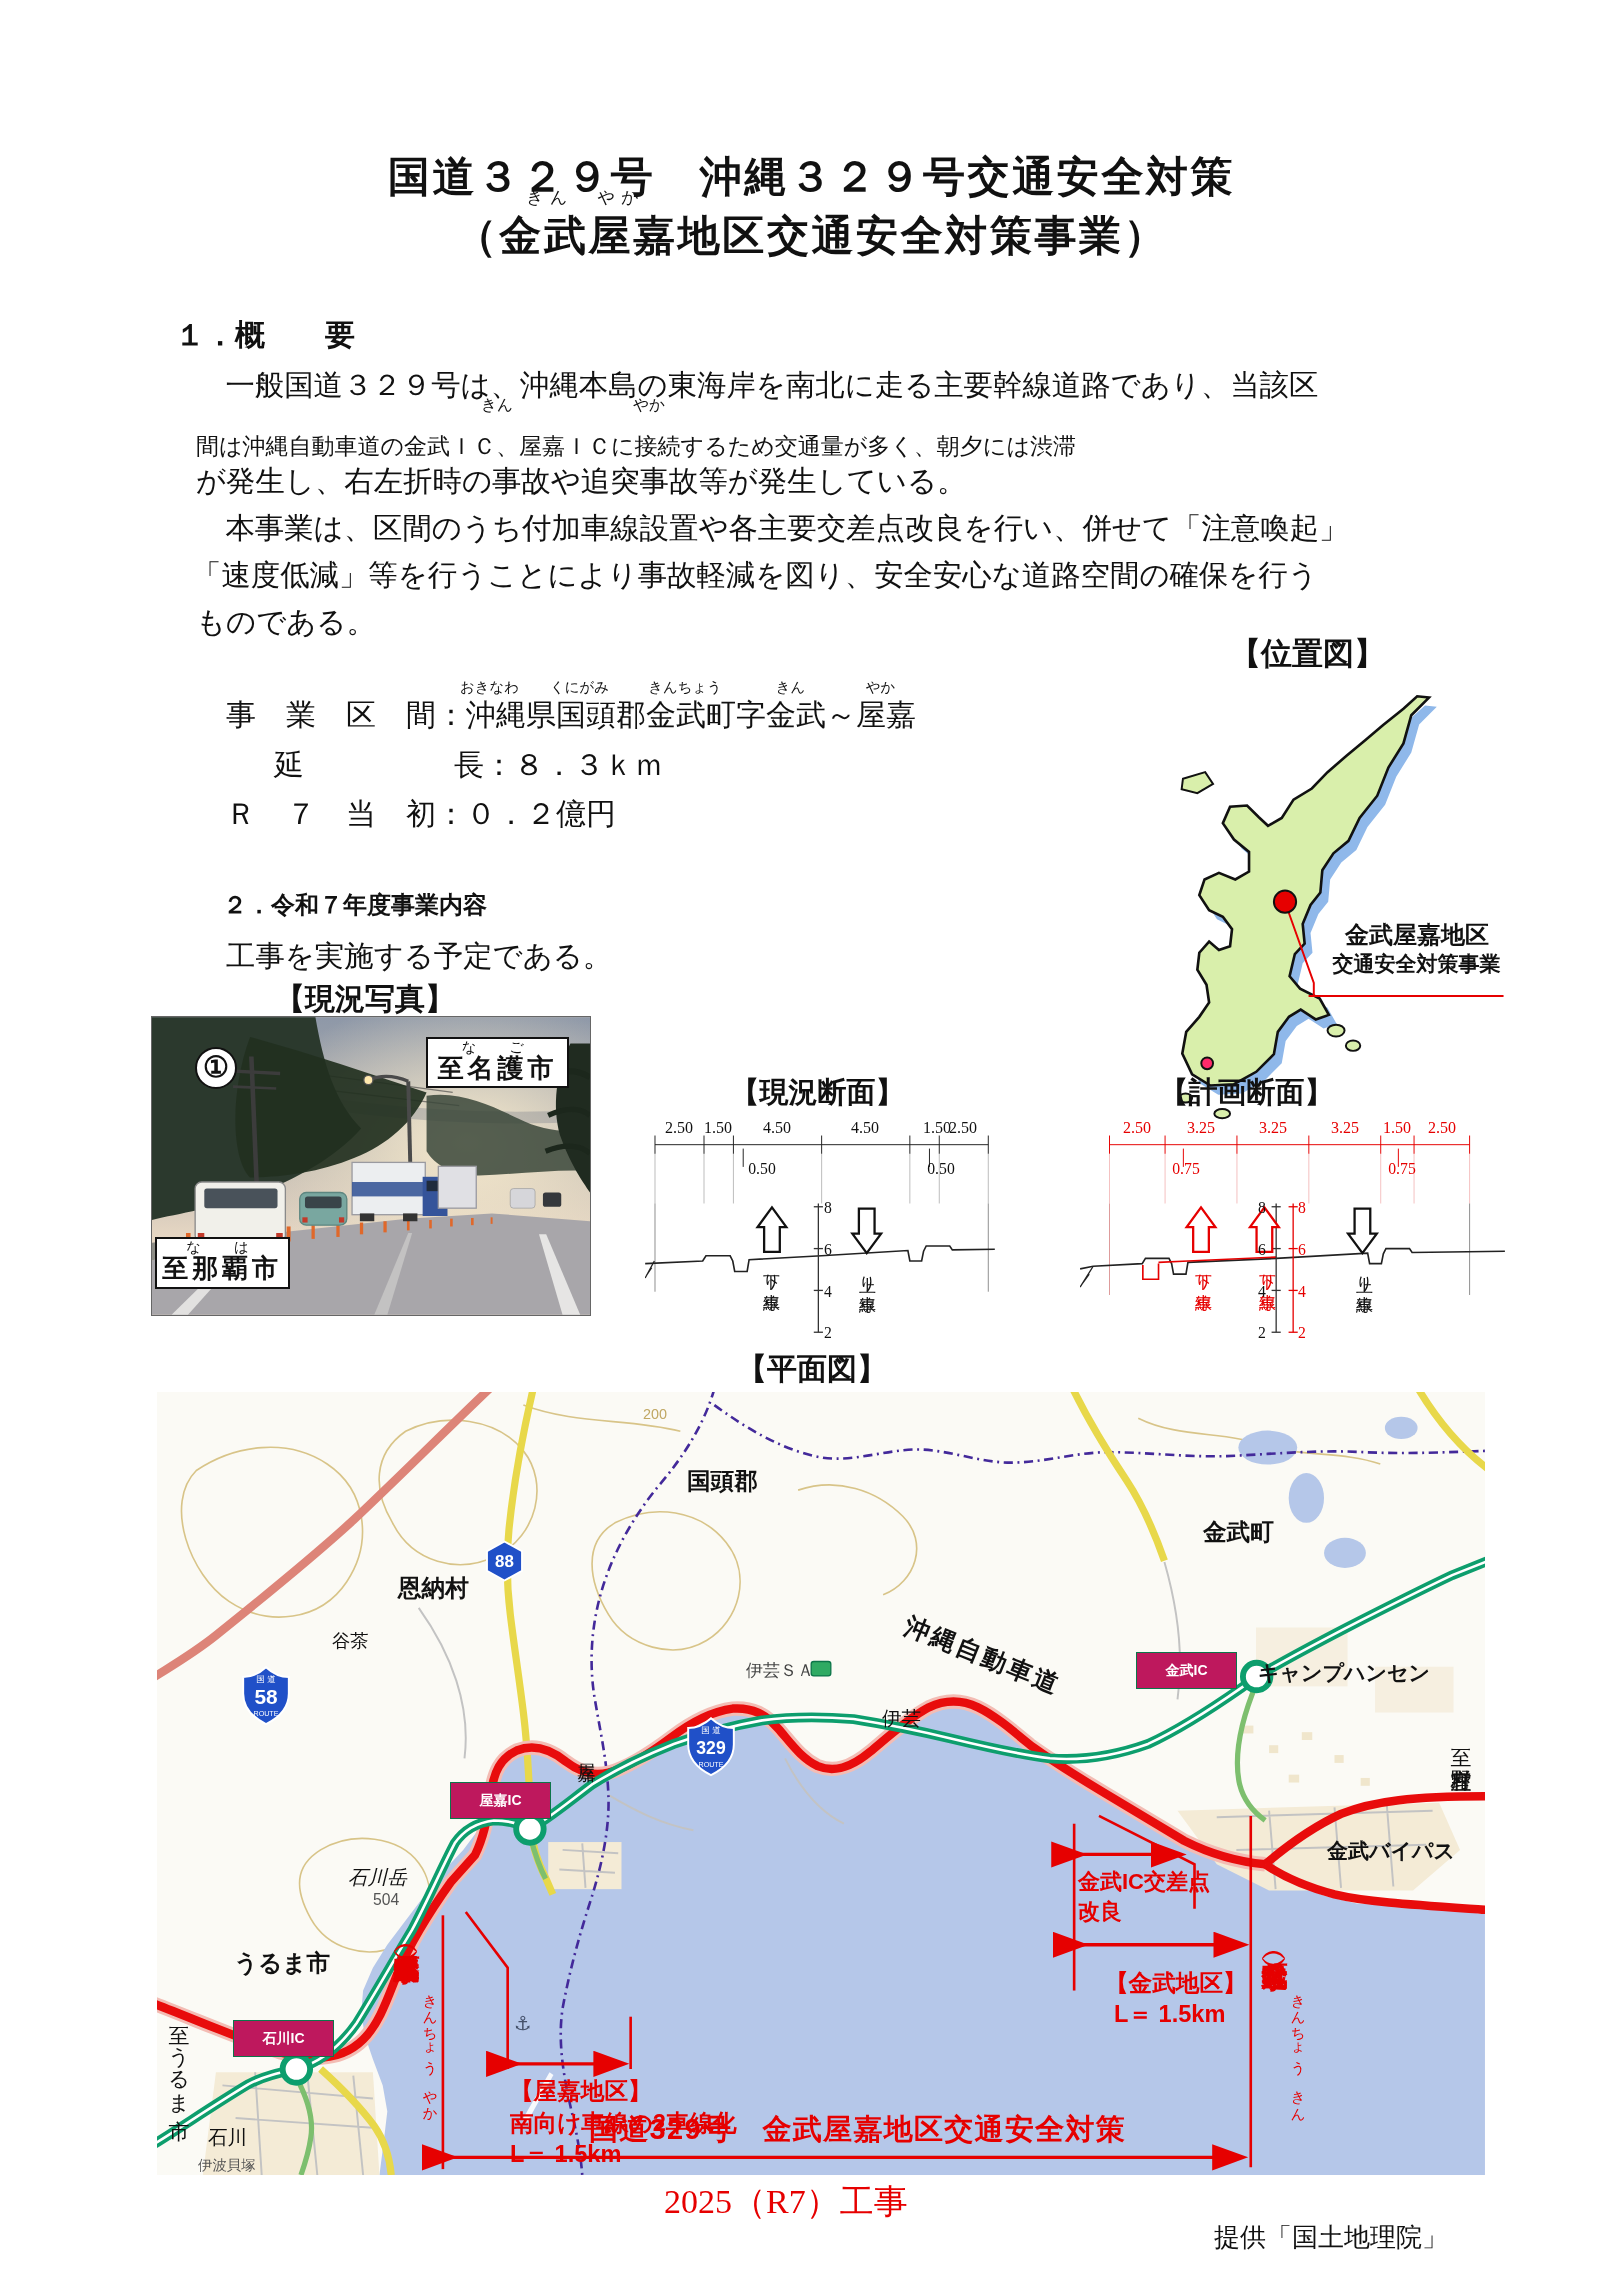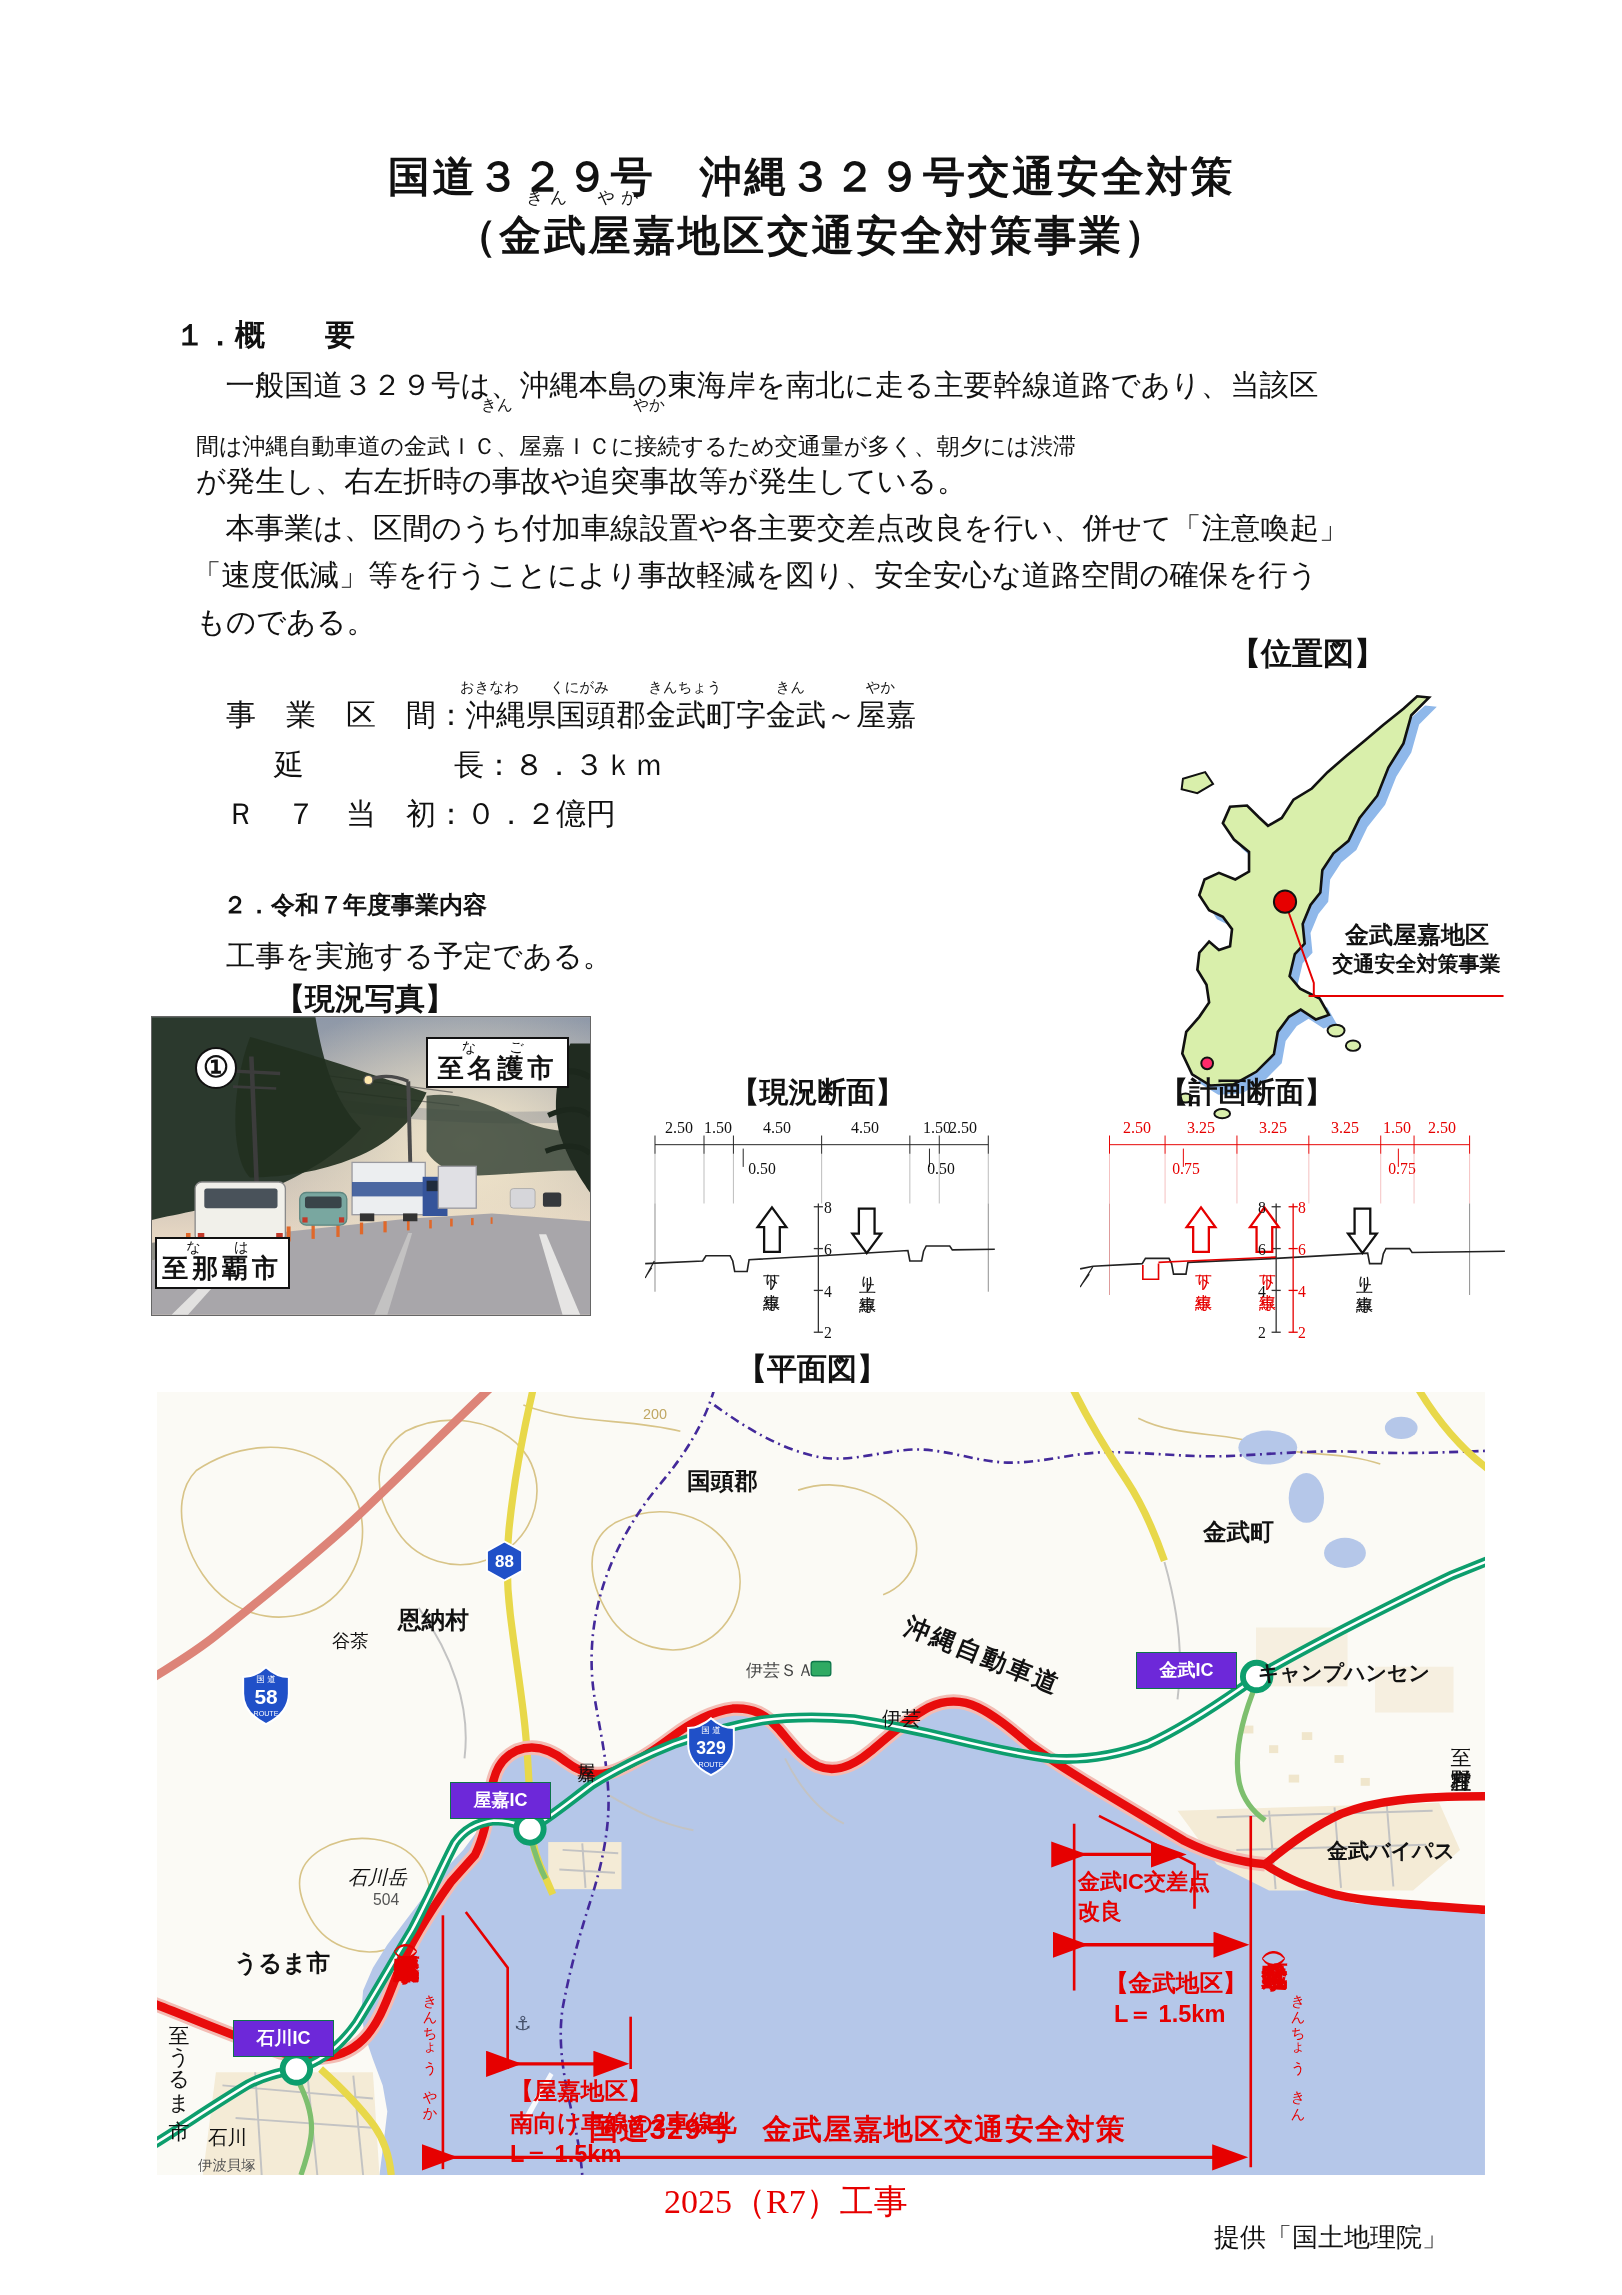--- a/index.html
+++ b/index.html
@@ -5,22 +5,22 @@
   html,body{margin:0;padding:0;background:#888;}
   #page{position:relative;width:1623px;height:2295px;background:#ffffff;overflow:hidden;
         font-family:"Liberation Serif","DejaVu Serif",serif;color:#111;}
   .abs{position:absolute;}
   .sans{font-family:"Liberation Sans","DejaVu Sans",sans-serif;}
   .b{font-weight:bold;}
   .red{color:#e60000;}
   .ctr{text-align:center;}
   .vert{writing-mode:vertical-rl;text-orientation:upright;}
   .mlab{position:absolute;font-family:"Liberation Sans","DejaVu Sans",sans-serif;font-weight:bold;color:#111;white-space:nowrap;}
-  .icbox{position:absolute;background:#6d28d9;color:#fff;font-family:"Liberation Sans","DejaVu Sans",sans-serif;
-         font-weight:bold;font-size:18px;line-height:35px;width:99px;height:35px;text-align:center;border:1.3px solid #0c7549;}
+  .icbox{position:absolute;background:#be185d;color:#fff;font-family:"Liberation Sans","DejaVu Sans",sans-serif;
+         font-weight:bold;font-size:14px;line-height:35px;width:99px;height:35px;text-align:center;border:1.3px solid #0c7549;}
   .rann{position:absolute;color:#e60000;font-family:"Liberation Sans","DejaVu Sans",sans-serif;font-weight:bold;white-space:nowrap;}
   .dim{position:absolute;font-size:16px;transform:translateX(-50%);font-family:"Liberation Serif",serif;}
   .photobox{position:absolute;background:#fff;border:2px solid #111;text-align:center;line-height:1.05;}
 </style>
 </head>
 <body>
 
 <div id="page">
 
   <div class="abs b ctr" style="left:0;top:149px;width:1623px;font-size:42px;letter-spacing:2.6px;">国道３２９号　沖縄３２９号交通安全対策</div>
@@ -391,21 +391,21 @@
       </g>
       <g stroke="#e60000" stroke-width="5" fill="none">
         <line x1="1412" y1="707" x2="1564" y2="707" marker-start="url(#ra)" marker-end="url(#ra)"></line>
         <line x1="1414" y1="845" x2="1660" y2="845" marker-start="url(#ra)" marker-end="url(#ra)"></line>
         <line x1="548" y1="1027" x2="712" y2="1027" marker-start="url(#ra)" marker-end="url(#ra)"></line>
         <line x1="450" y1="1170" x2="1658" y2="1170" marker-start="url(#ra)" marker-end="url(#ra)"></line>
       </g>
     </svg>
 
     <div class="mlab" style="left:530px;top:73px;font-size:23.6px;">国頭郡</div>
-    <div class="mlab" style="left:241px;top:212px;font-size:23.6px;font-family:Liberation Mono, monospace;">恩納村</div>
+    <div class="mlab" style="left:241px;top:180px;font-size:23.6px;font-family:Liberation Mono, monospace;">恩納村</div>
     <div class="mlab" style="left:175px;top:236px;font-size:18.3px;font-weight:normal;">谷茶</div>
     <div class="mlab" style="left:1046px;top:124px;font-size:23.6px;">金武町</div>
     <div class="mlab" style="left:743px;top:247px;font-size:25px;transform:rotate(22deg);letter-spacing:2.6px;">沖縄自動車道</div>
     <div class="mlab" style="left:589px;top:267px;font-size:17px;font-weight:normal;color:#444;">伊芸ＳＡ</div>
     <div class="mlab" style="left:725px;top:313px;font-size:19.6px;font-weight:normal;">伊芸</div>
     <div class="mlab vert" style="left:417px;top:357px;font-size:18.3px;font-weight:normal;height:59px;">屋嘉</div>
     <div class="mlab" style="left:191px;top:472px;font-size:19.6px;font-weight:normal;font-style:italic;">石川岳</div>
     <div class="mlab" style="left:216px;top:499px;font-size:15.7px;font-weight:normal;color:#555;">504</div>
     <div class="mlab" style="left:77px;top:555px;font-size:23.6px;">うるま市</div>
     <div class="mlab" style="left:51px;top:732px;font-size:19.6px;font-weight:normal;">石川</div>

